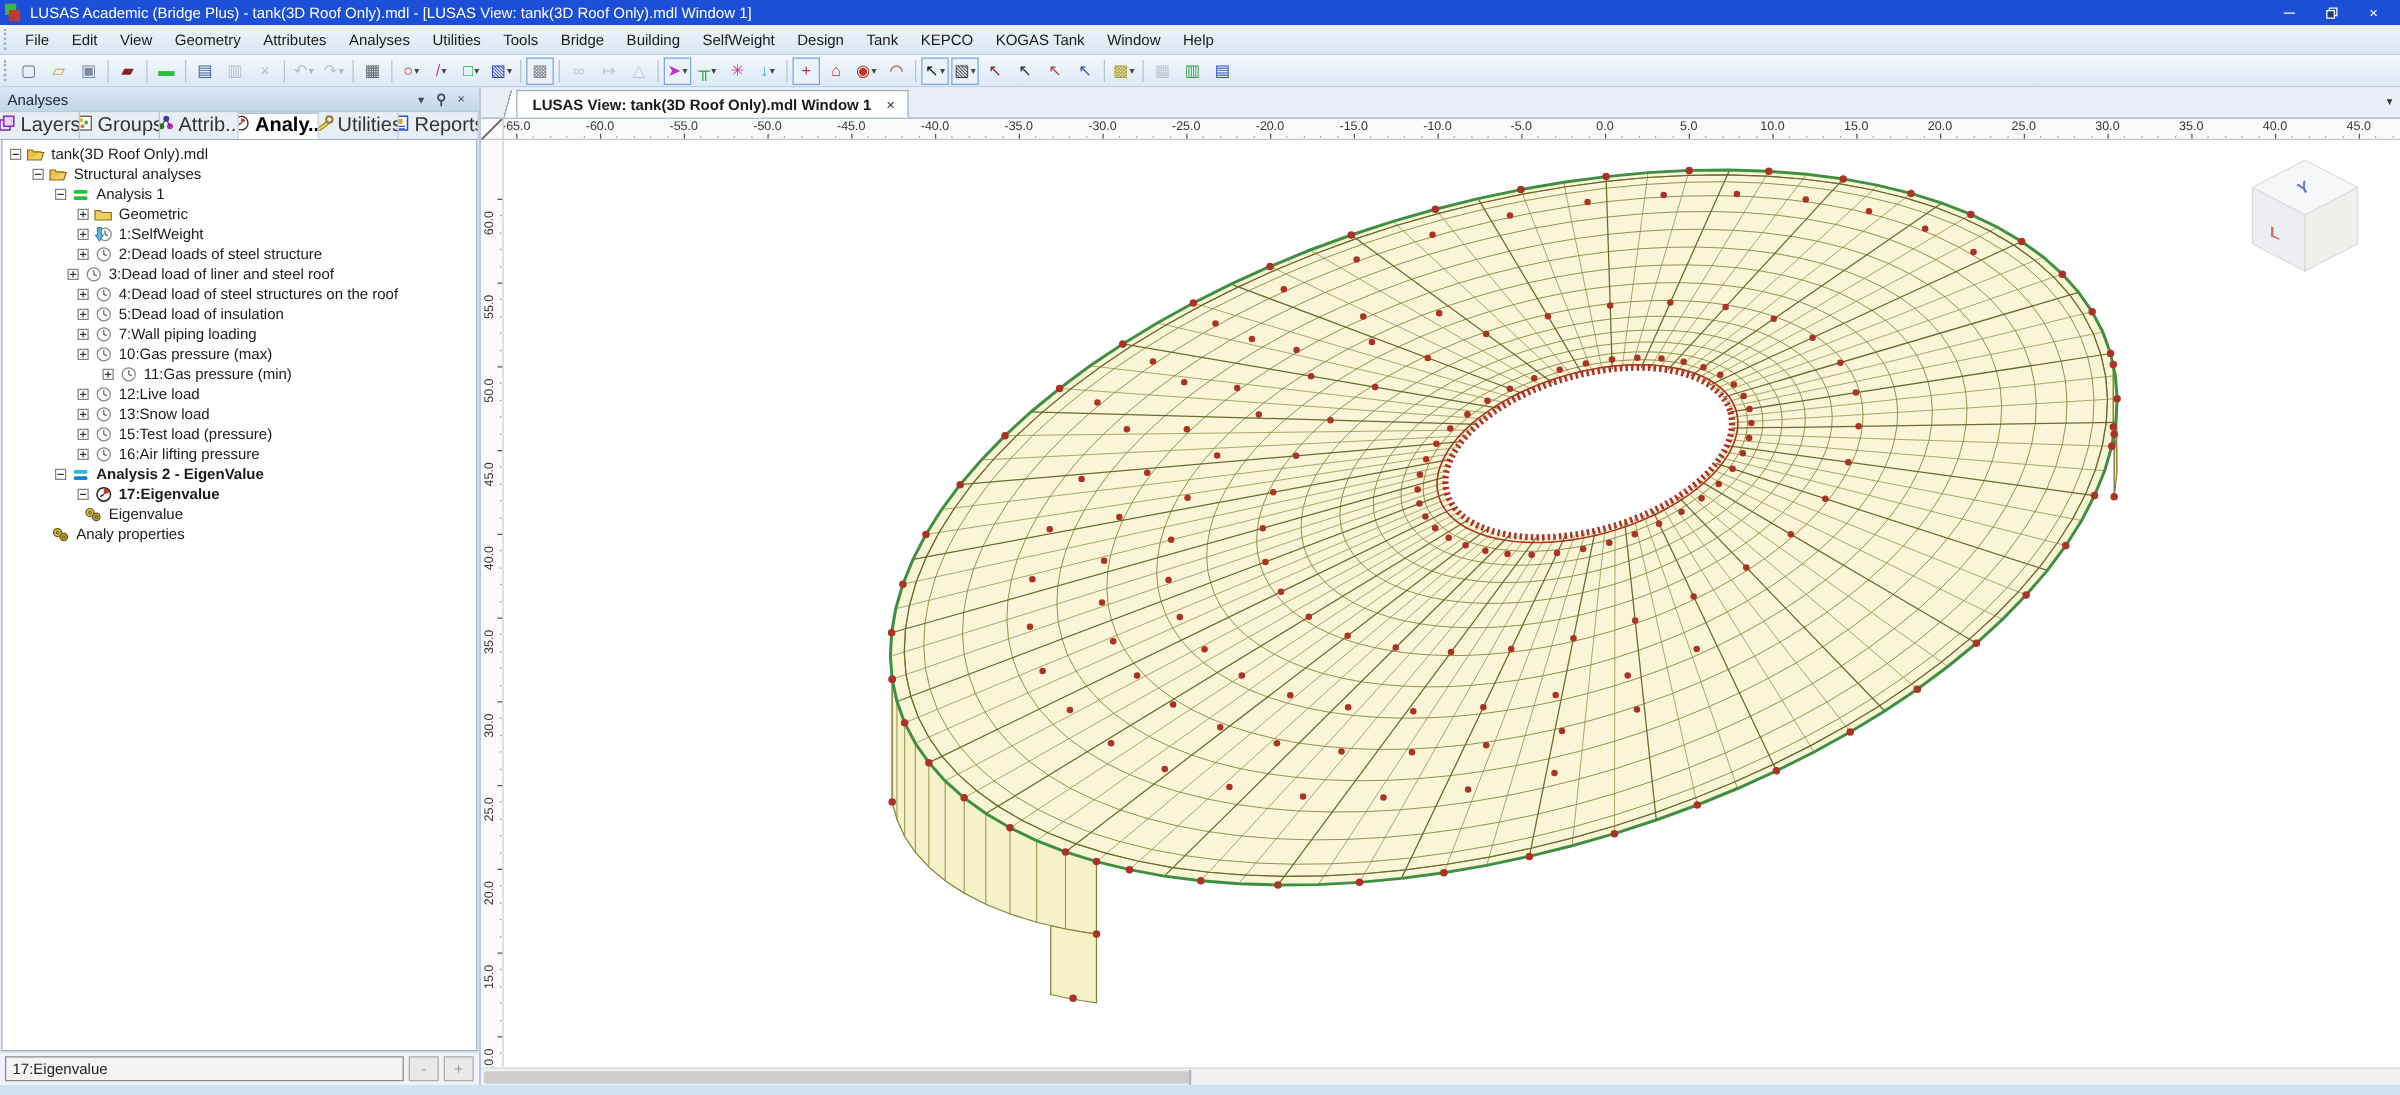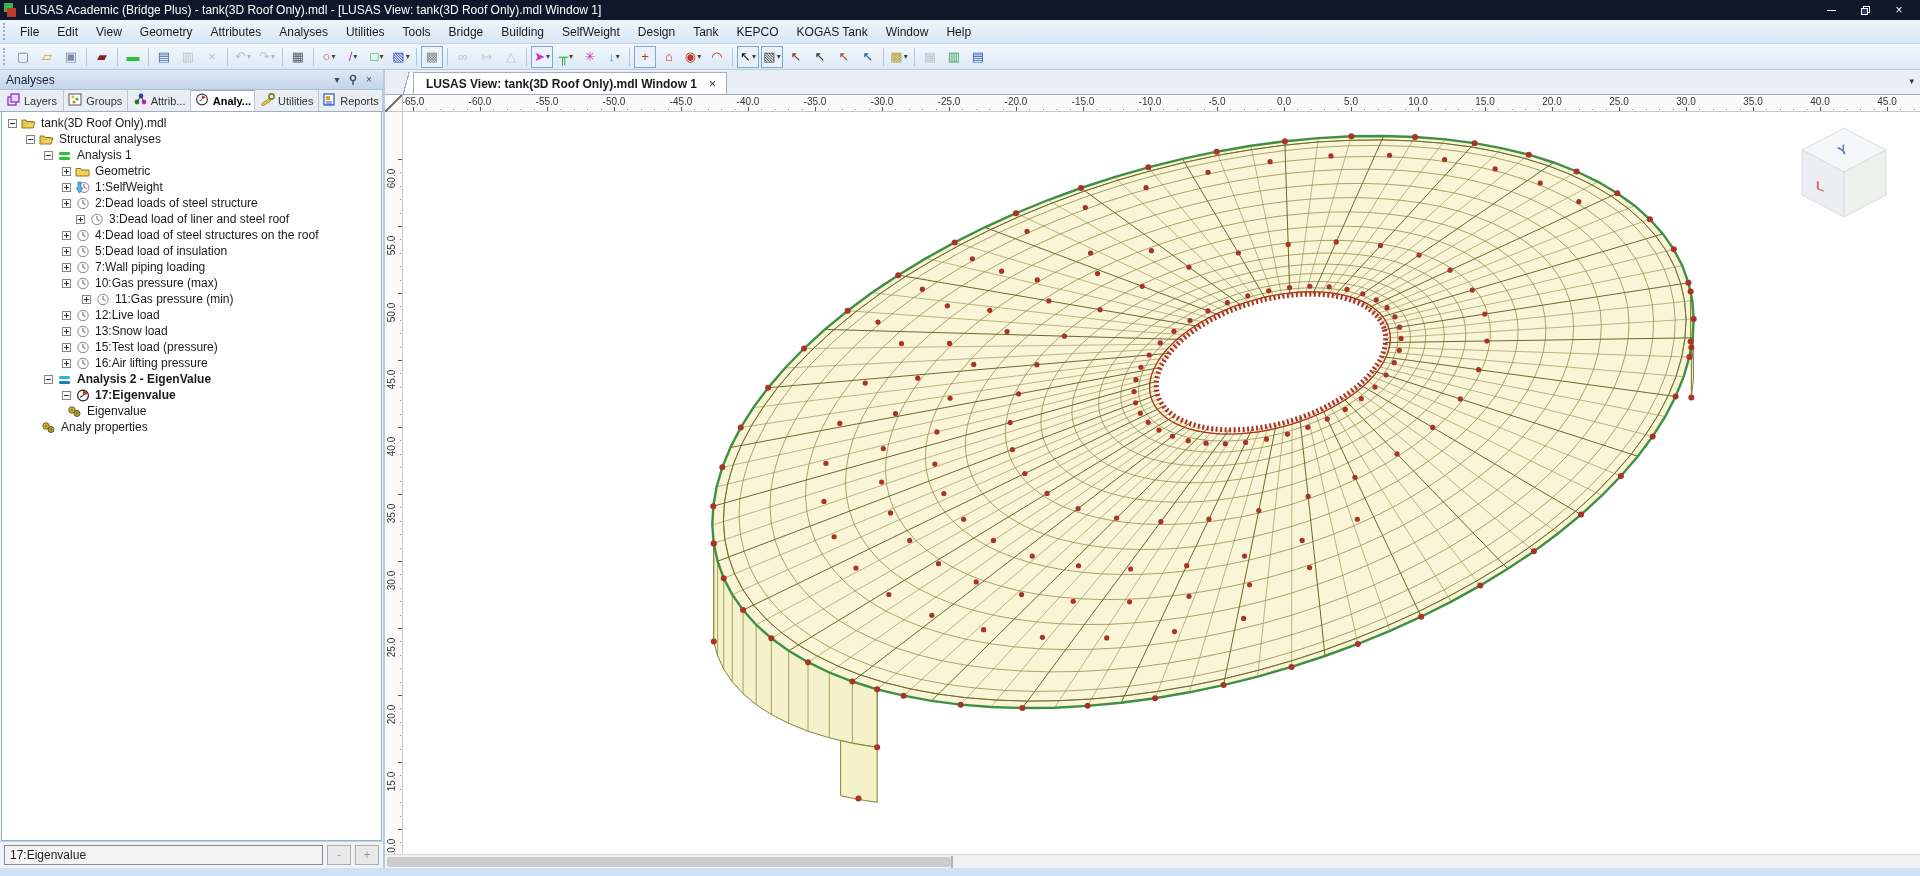--- a/index.html
+++ b/index.html
@@ -1,21 +1,21 @@
 <!DOCTYPE html>
 <html><head>
 <meta charset="utf-8">
 <style>
   * { margin:0; padding:0; box-sizing:border-box; }
   html,body { width:1920px; height:876px; overflow:hidden;
     font-family:"Liberation Sans", sans-serif; font-size:12px; color:#1a1a1a; background:#d6e4f2; }
   .app { width:1920px; height:876px; display:flex; flex-direction:column; }
 
   
-  .titlebar { height:20px; background:#0f172a; color:#fff; display:flex; align-items:center; padding:0 4px; flex:0 0 auto; }
+  .titlebar { height:20px; background:#1d4ed8; color:#fff; display:flex; align-items:center; padding:0 4px; flex:0 0 auto; }
   .titlebar .logo { width:14px; height:14px; position:relative; margin-right:6px; flex:0 0 auto; }
   .titlebar .logo .sq1 { position:absolute; left:0; top:0; width:9px; height:9px; background:#3cb44a; }
   .titlebar .logo .sq2 { position:absolute; left:3px; top:5px; width:9px; height:9px; background:#c0392b; }
   .titlebar .title { font-size:12px; white-space:nowrap; }
   .titlebar .spacer { flex:1; }
   .winbtn { width:34px; height:20px; display:flex; align-items:center; justify-content:center; color:#fff; font-size:12px; }
   .restore-shape { position:relative; width:9px; height:9px; }
   .restore-shape i { position:absolute; border:1px solid #fff; width:7px; height:7px; display:block; }
   .restore-shape i.b { left:0; top:2px; background:#20407c; }
   .restore-shape i.f { left:2px; top:0; }
@@ -38,21 +38,21 @@
   
   .workspace { flex:1; display:flex; min-height:0; }
   .bottomstrip { height:8px; background:#cfe2f4; flex:0 0 auto; }
 
   
   .panel { width:385px; flex:0 0 auto; background:#eef3f9; border-right:2px solid #b9cadd; display:flex; flex-direction:column; }
   .panel-header { height:20px; background:linear-gradient(#dce8f5,#c3d5e8); display:flex; align-items:center; padding:0 6px; border-bottom:1px solid #aebfd2; }
   .panel-header .ph-title { flex:1; font-size:12px; color:#15243c; }
   .ph-btn { width:16px; height:16px; display:flex; align-items:center; justify-content:center; color:#3a4a60; font-size:10px; }
   .panel-tabs { height:22px; display:flex; background:#e4ebf4; border-bottom:1px solid #9daec2; }
-  .ptab { flex:1; display:flex; align-items:center; justify-content:center; gap:3px; font-size:11px; color:#333; border-right:1px solid #b9c6d6; background:#e9eef5; white-space:nowrap; overflow:hidden; }
+  .ptab { flex:1; display:flex; align-items:center; justify-content:center; gap:3px; font-size:16px; color:#333; border-right:1px solid #b9c6d6; background:#e9eef5; white-space:nowrap; overflow:hidden; }
   .ptab.active { background:#fff; border-top:1px solid #9daec2; border-bottom:1px solid #fff; font-weight:bold; color:#000; }
   .ptab svg { flex:0 0 auto; }
   .tree { flex:1; background:#fff; border:1px solid #9daec2; border-top:none; margin:0 1px; overflow:hidden; padding-top:3px; }
   .tree-row { height:16px; display:flex; align-items:center; white-space:nowrap; }
   .tree-row .lbl { padding:0 3px; font-size:12px; }
   .tree-row .lbl.bold { font-weight:bold; }
   .expander { width:9px; height:9px; border:1px solid #848484; background:#fff; position:relative; flex:0 0 auto; margin-right:4px; }
   .expander i { position:absolute; background:#333; }
   .expander .h { left:1px; top:3px; width:5px; height:1px; }
   .expander .v { left:3px; top:1px; width:1px; height:5px; }
@@ -408,21 +408,21 @@
               <i class="h"></i>
               <i class="v"></i>
             </span>
             <span class="ticon"><svg width="15" height="13" viewBox="0 0 15 13">
                 <circle cx="8" cy="6.5" r="5.2" fill="#fff" stroke="#888" stroke-width="1"></circle>
                 <line x1="8" y1="6.5" x2="8" y2="3" stroke="#666"></line>
                 <line x1="8" y1="6.5" x2="10.5" y2="7.5" stroke="#666"></line>
               </svg></span>
             <span class="lbl">2:Dead loads of steel structure</span>
           </div>
-          <div class="tree-row" style="padding-left: 74px;">
+          <div class="tree-row" style="padding-left: 52px;">
             <span class="expander">
               <i class="h"></i>
               <i class="v"></i>
             </span>
             <span class="ticon"><svg width="15" height="13" viewBox="0 0 15 13">
                 <circle cx="8" cy="6.5" r="5.2" fill="#fff" stroke="#888" stroke-width="1"></circle>
                 <line x1="8" y1="6.5" x2="8" y2="3" stroke="#666"></line>
                 <line x1="8" y1="6.5" x2="10.5" y2="7.5" stroke="#666"></line>
               </svg></span>
             <span class="lbl">3:Dead load of liner and steel roof</span>

